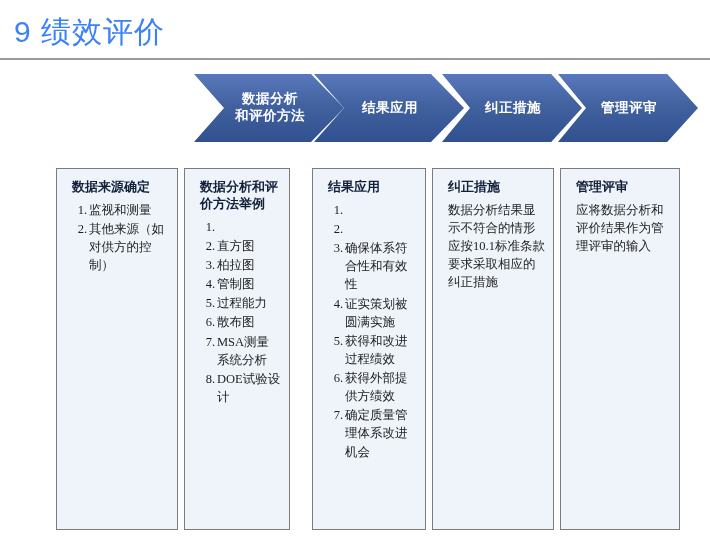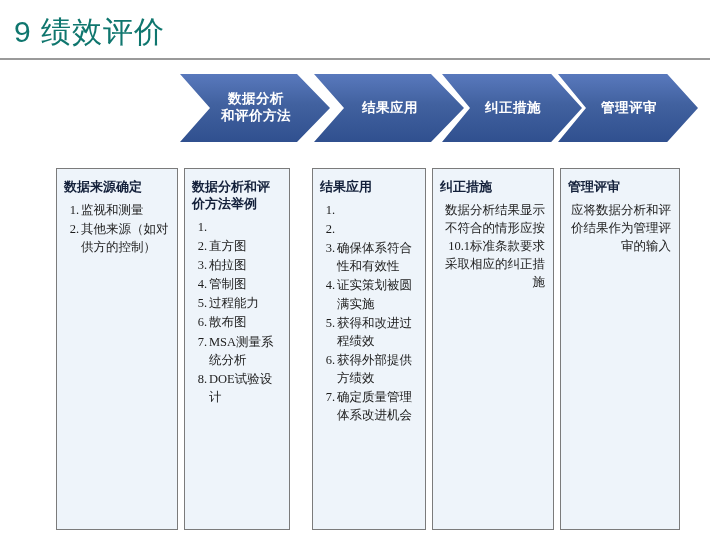--- a/index.html
+++ b/index.html
@@ -12,21 +12,21 @@
     background: #ffffff;
     font-family: "Liberation Sans", sans-serif;
     overflow: hidden;
     position: relative;
   }
   .page-title {
     position: absolute;
     left: 14px;
     top: 12px;
     font-size: 30px;
-    color: #0f766e;
+    color: #3b82f6;
     font-family: "Liberation Sans", sans-serif;
     letter-spacing: 1px;
   }
   .title-rule {
     position: absolute;
     left: 0px;
     top: 58px;
     width: 710px;
     height: 2px;
     background: #9a9a9a;
@@ -74,21 +74,21 @@
     top: 168px;
     width: 648px;
     height: 362px;
   }
   .col {
     position: absolute;
     top: 0;
     height: 362px;
     border: 1px solid #7b7b7b;
     box-sizing: border-box;
-    padding: 10px 8px 6px 7px;
+    padding: 10px 8px 6px 15px;
     background: #eef4fa;
     overflow: hidden;
   }
   .col-head {
     font-size: 13px;
     font-weight: bold;
     color: #13203a;
     font-family: "Liberation Serif", serif;
     line-height: 1.3;
     margin-bottom: 5px;
@@ -116,31 +116,30 @@
     margin-right: 2px;
   }
   .li-txt {
     flex: 1 1 auto;
   }
   .para {
     font-size: 12.5px;
     color: #1c1c1c;
     font-family: "Liberation Serif", serif;
     line-height: 1.45;
-    text-align: right;
   }
 </style>
 </head>
 <body>
 
 <div class="page-title">9 绩效评价</div>
 <div class="title-rule"></div>
 
 <div class="chevron-band">
-  <div class="chev" style="left: 122px; width: 150px;">
+  <div class="chev" style="left: 136px; width: 150px;">
     <span class="chev-label">数据分析<br>和评价方法</span>
   </div>
   <div class="chev" style="left: 256px; width: 150px;">
     <span class="chev-label">结果应用</span>
   </div>
   <div class="chev" style="left: 384px; width: 140px;">
     <span class="chev-label">纠正措施</span>
   </div>
   <div class="chev" style="left: 500px; width: 140px;">
     <span class="chev-label">管理评审</span>

